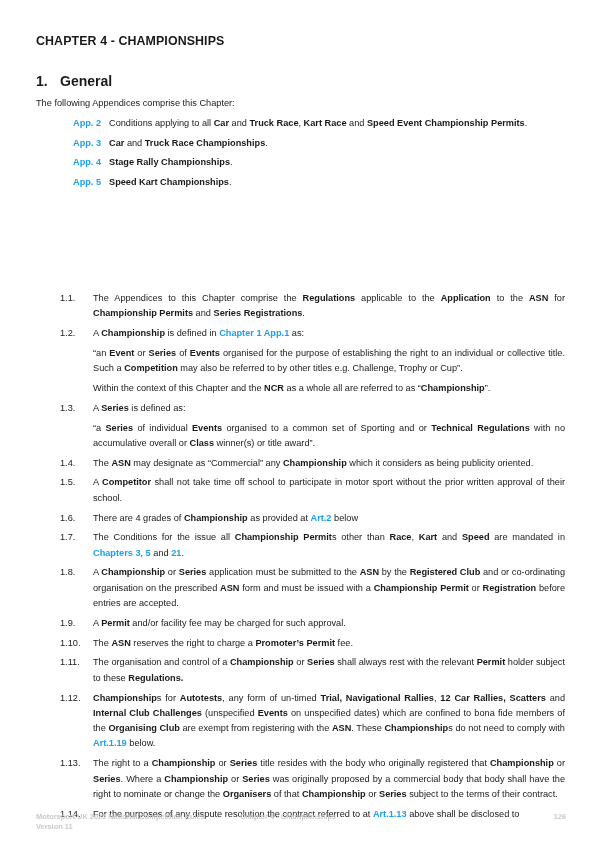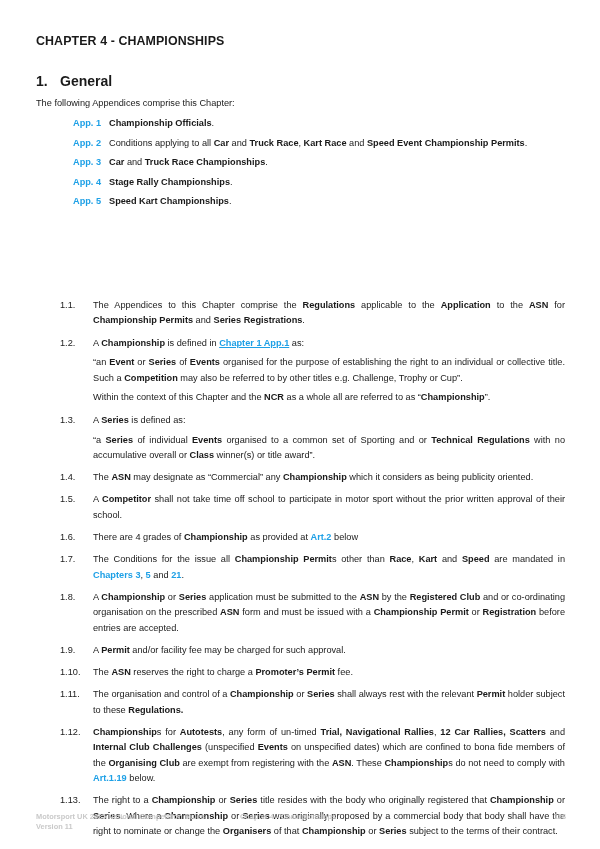--- a/index.html
+++ b/index.html
@@ -21,21 +21,21 @@
     position: absolute; left: 36px; top: 98px;
     font-size: 9.2px; margin: 0;
   }
   .appendix-list { position: absolute; left: 73px; top: 118px; width: 500px; margin: 0; padding: 0; list-style: none; }
   .appendix-list li { font-size: 9.2px; line-height: 11px; height: 19.6px; }
   .app-ref { color: #1ea0e6; font-weight: bold; display: inline-block; width: 36px; }
   .link { color: #1ea0e6; font-weight: bold; }
   b { font-weight: bold; }
 
   .clauses { position: absolute; left: 60px; top: 291px; width: 505px; }
-  .clause { position: relative; padding-left: 33px; font-size: 9.2px; line-height: 15.3px; text-align: justify; margin-bottom: 4.5px; margin-top: 7px; }
+  .clause { position: relative; padding-left: 33px; font-size: 9.2px; line-height: 15.3px; text-align: justify; margin-bottom: 4.5px; }
   .clause .cnum { position: absolute; left: 0; top: 0; }
   .clause p { margin: 0; }
   .clause .sub { margin-top: 4.5px; }
 
   .footer { position: absolute; top: 812px; left: 36px; width: 530px; font-size: 7.4px; color: #c9c9c9; font-weight: bold; line-height: 10px; }
   .footer .left { position: absolute; left: 0; top: 0; }
   .footer .center { position: absolute; left: 204px; top: 0; }
   .footer .right { position: absolute; right: 0; top: 0; }
 </style>
 </head>
@@ -44,35 +44,34 @@
 <div class="page">
   <h1 class="chapter-title">CHAPTER 4 - CHAMPIONSHIPS</h1>
 
   <h2 class="section-heading">
     <span class="num">1.</span><span>General</span>
   </h2>
 
   <p class="intro">The following Appendices comprise this Chapter:</p>
 
   <ul class="appendix-list" id="appendix-list">
-      <li><a class="app-ref" style="color: rgb(30, 160, 230);">App. 1</a><b>Championship Officials</b><span>.</span></li>
       <li><a class="app-ref" style="color: rgb(30, 160, 230);">App. 2</a><span>Conditions applying to all </span><b>Car</b><span> and </span><b>Truck Race</b><span>, </span><b>Kart Race</b><span> and </span><b>Speed Event Championship Permits</b><span>.</span></li>
       <li><a class="app-ref" style="color: rgb(30, 160, 230);">App. 3</a><b>Car</b><span> and </span><b>Truck Race Championships</b><span>.</span></li>
       <li><a class="app-ref" style="color: rgb(30, 160, 230);">App. 4</a><b>Stage Rally Championships</b><span>.</span></li>
       <li><a class="app-ref" style="color: rgb(30, 160, 230);">App. 5</a><b>Speed Kart Championships</b><span>.</span></li>
     </ul>
 
   <div class="clauses" id="clauses">
       <div class="clause">
         <span class="cnum">1.1.</span>
         <p><span>The Appendices to this Chapter comprise the </span><b>Regulations</b><span> applicable to the </span><b>Application</b><span> to the </span><b>ASN</b><span> for </span><b>Championship Permits</b><span> and </span><b>Series Registrations</b><span>.</span></p>
       </div>
       <div class="clause">
         <span class="cnum">1.2.</span>
-        <p><span>A </span><b>Championship</b><span> is defined in </span><a class="link" style="color: rgb(30, 160, 230); text-decoration: underline;">Chapter 1 App.1</a><span> as:</span></p>
+        <p><span>A </span><b>Championship</b><span> is defined in </span><a class="link" style="color: rgb(30, 160, 230);">Chapter 1 App.1</a><span> as:</span></p>
         <p class="sub"><span>“an </span><b>Event</b><span> or </span><b>Series</b><span> of </span><b>Events</b><span> organised for the purpose of establishing the right to an individual or collective title. Such a </span><b>Competition</b><span> may also be referred to by other titles e.g. Challenge, Trophy or Cup”.</span></p>
         <p class="sub"><span>Within the context of this Chapter and the </span><b>NCR</b><span> as a whole all are referred to as “</span><b>Championship</b><span>”.</span></p>
       </div>
       <div class="clause">
         <span class="cnum">1.3.</span>
         <p><span>A </span><b>Series</b><span> is defined as:</span></p>
         <p class="sub"><span>“a </span><b>Series</b><span> of individual </span><b>Events</b><span> organised to a common set of Sporting and or </span><b>Technical Regulations</b><span> with no accumulative overall or </span><b>Class</b><span> winner(s) or title award”.</span></p>
       </div>
       <div class="clause">
         <span class="cnum">1.4.</span>

